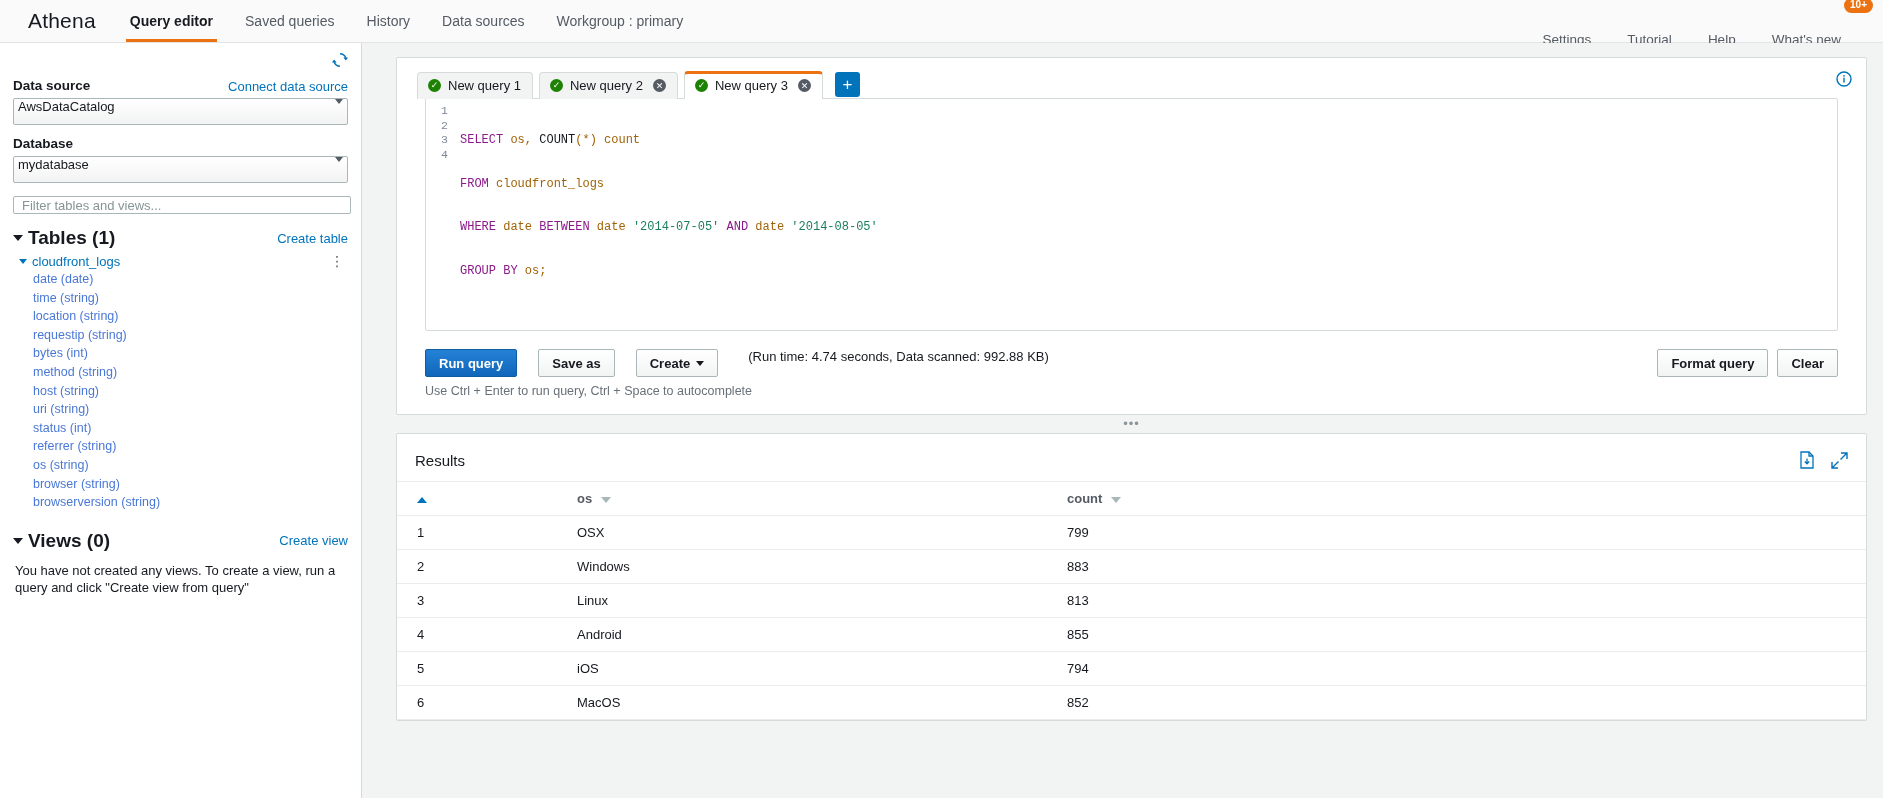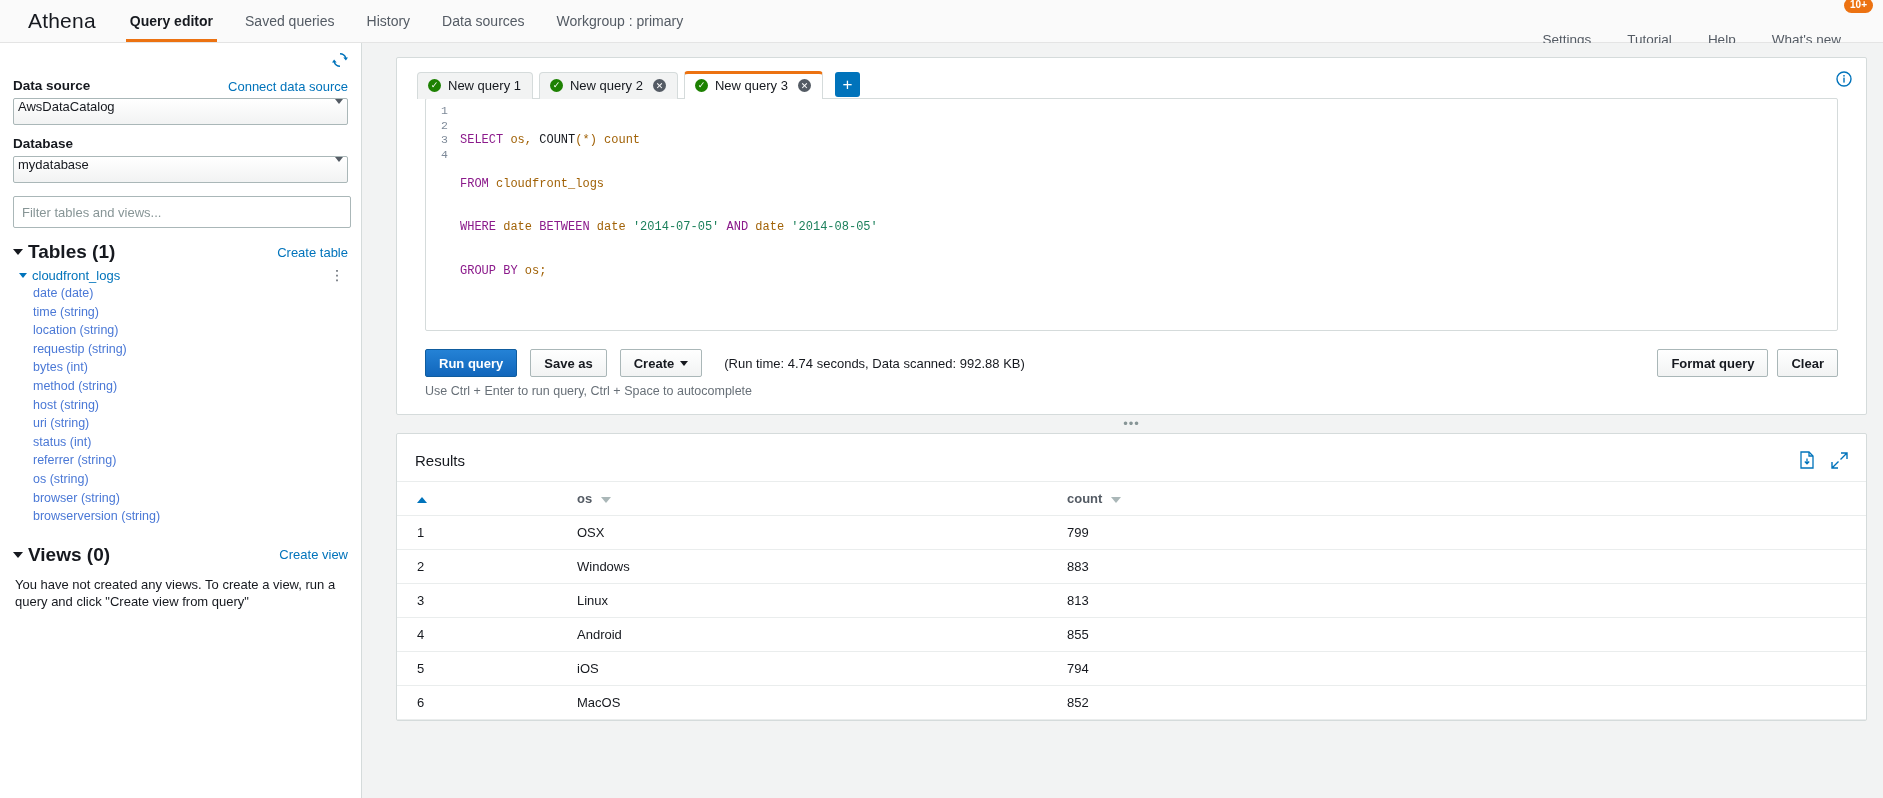--- a/index.html
+++ b/index.html
@@ -120,21 +120,21 @@
   }
   .select .caret {
     margin-left: auto;
     width: 0; height: 0;
     border-left: 4px solid transparent;
     border-right: 4px solid transparent;
     border-top: 5px solid #545b64;
   }
   .filter-input {
     width: 338px;
-    height: 32px;
+    height: 18px;
     border: 1px solid #aab7b8;
     border-radius: 2px;
     padding: 0 8px;
     font-size: 13px;
     color: #16191f;
     font-family: "Liberation Sans", sans-serif;
     margin: 2px 0 13px 0;
     background: #fff;
   }
   .filter-input::placeholder { color: #879596; }
@@ -295,22 +295,22 @@
     padding: 5px 0 0 8px;
     line-height: 14.5px;
     white-space: pre;
   }
   .kw  { color: #8b1a8b; }
   .fn  { color: #16191f; }
   .str { color: #1a7f5a; }
   .pl  { color: #a16207; }
 
   .btn-row {
-    display: flex; align-items: center;
-    gap: 13px;
+    display: flex; align-items: flex-start;
+    gap: 21px;
     padding: 18px 28px 0 28px;
   }
   .btn {
     height: 28px;
     border-radius: 2px;
     border: 1px solid #aab7b8;
     background: linear-gradient(#ffffff, #f2f3f3);
     padding: 0 13px;
     font-size: 13px;
     font-weight: bold;

